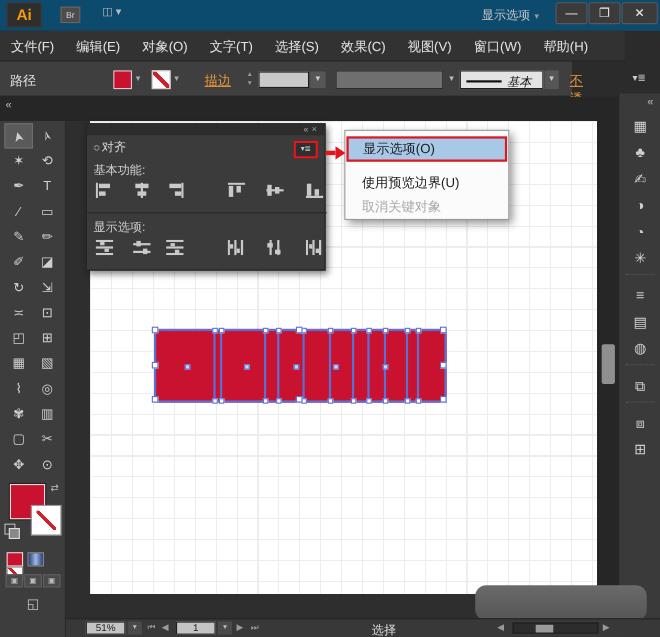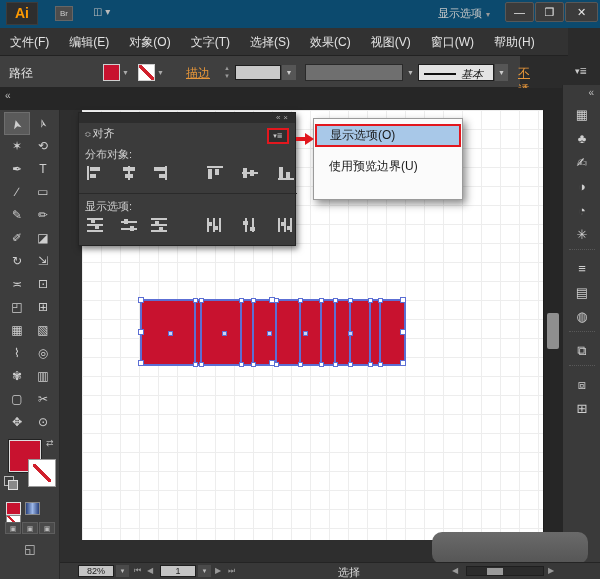--- a/index.html
+++ b/index.html
@@ -304,21 +304,21 @@
       <div class="dock-icon">⧈</div>
       <div class="dock-icon">⊞</div>
     </div>
 </div>
 
 <div id="align-panel">
   <div id="align-header"></div>
   <div id="align-header-btns"><span>«</span><span>×</span></div>
   <div id="align-tab"><span class="diamond">≎</span><span>对齐</span></div>
   <div id="align-menu-btn">▾≣</div>
-  <div id="align-objects-label" class="align-section-label">分布对象:</div>
+  <div id="align-objects-label" class="align-section-label">基本功能:</div>
   <div id="align-row-1" class="align-row">
       <div class="align-btn" style="left: 4px;">
         <svg width="16" height="14" viewBox="0 0 16 14">
           <rect x="3" y="1" width="10" height="4" fill="#c9c9c9"></rect>
           <rect x="3" y="8" width="6" height="4" fill="#c9c9c9"></rect>
           <rect x="0" y="0" width="2" height="14" fill="#c9c9c9"></rect>
         </svg>
       </div>
       <div class="align-btn" style="left: 38px;">
         <svg width="16" height="14" viewBox="0 0 16 14">
@@ -410,30 +410,31 @@
           <rect x="6" y="0" width="2" height="14" fill="#c9c9c9"></rect>
           <rect x="12" y="0" width="2" height="14" fill="#c9c9c9"></rect>
         </svg>
       </div>
     </div>
 </div>
 
 <div id="context-menu">
     <div class="cm-item selected">显示选项(O)</div>
     <div class="cm-item normal">使用预览边界(U)</div>
+    <div class="cm-item disabled">取消关键对象</div>
   </div>
 
 <div id="anno-arrow">
   <div class="bar"></div>
     <div class="head"></div>
 </div>
 
 <div id="corner-blob"></div>
 <div id="statusbar">
-  <div id="sb-zoom" class="sb-field">82%</div>
+  <div id="sb-zoom" class="sb-field">51%</div>
   <div id="sb-zoom-caret" class="sb-caret">▼</div>
   <span id="sb-first" class="sb-arrow">⏮</span>
   <span id="sb-prev" class="sb-arrow">◀</span>
   <div id="sb-artboard" class="sb-field">1</div>
   <div id="sb-artboard-caret" class="sb-caret">▼</div>
   <span id="sb-next" class="sb-arrow">▶</span>
   <span id="sb-last" class="sb-arrow">⏭</span>
   <span id="sb-status">选择</span>
   <span id="hscroll-left" class="sb-arrow">◀</span>
   <div id="hscroll-track">

